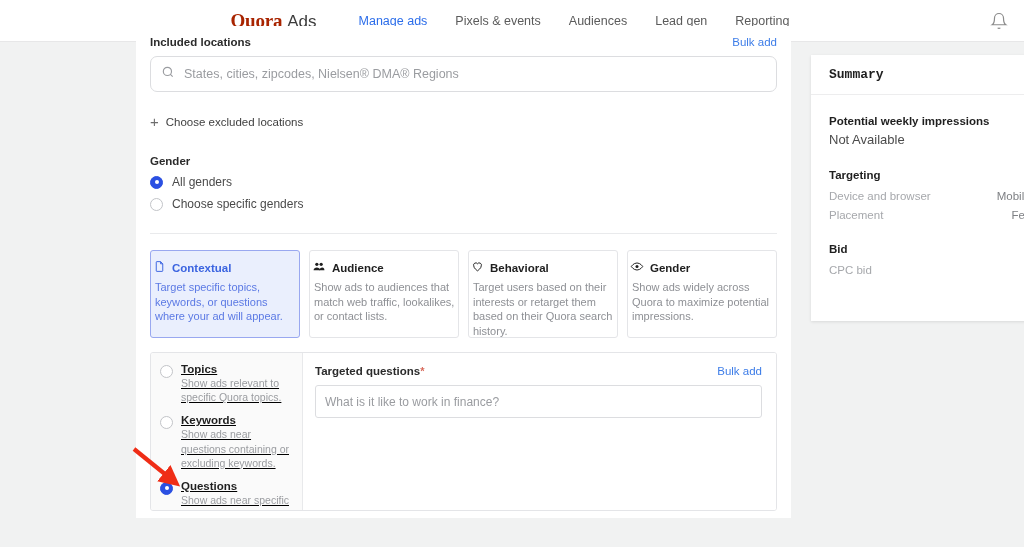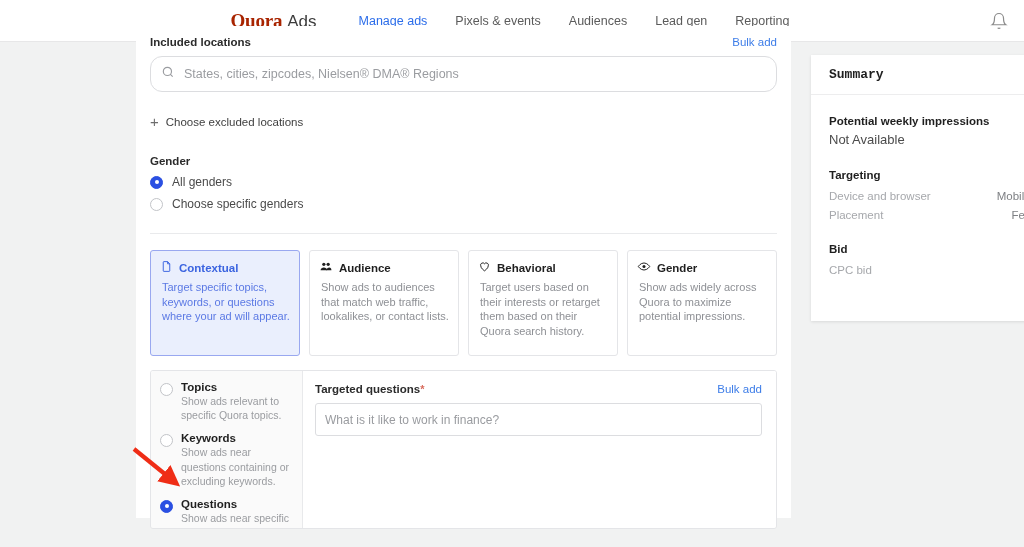--- a/index.html
+++ b/index.html
@@ -45,21 +45,21 @@
   .inner { padding: 0 14px; }
 
   .row-head {
     display: flex; justify-content: space-between; align-items: baseline;
     padding-top: 10px;
   }
   .lbl { font-size: 11.5px; font-weight: bold; color: #2b2b2b; }
   .bulk { font-size: 11.5px; color: #3d7de8; cursor: pointer; }
 
   .search-box {
-    margin-top: 8px; height: 36px; border: 1px solid #dcdde0; border-radius: 12px;
+    margin-top: 8px; height: 36px; border: 1px solid #dcdde0; border-radius: 7px;
     display: flex; align-items: center; padding: 0 10px; background: #fff;
   }
   .search-box .ph { font-size: 12.5px; color: #9a9ca0; margin-left: 9px; }
 
   .excluded {
     margin-top: 22px; display: flex; align-items: center;
     font-size: 11.5px; color: #3f3f3f; cursor: pointer;
   }
   .excluded .plus { font-size: 15px; color: #6d6d6d; margin-right: 7px; line-height: 1; }
 
@@ -72,41 +72,41 @@
   }
   .radio.on { border: 1px solid #2b50e2; background: #2b50e2; }
   .radio.on::after { content: ""; width: 4px; height: 4px; border-radius: 50%; background: #fff; }
   .radio-line .txt { font-size: 12px; color: #4a4a4a; margin-left: 9px; }
 
   .divider { margin-top: 22px; height: 1px; background: #e9eaec; }
 
   
   .cards { display: flex; gap: 9px; margin-top: 16px; }
   .card {
-    width: 153px; height: 106px; border: 1px solid #e4e5e8; border-radius: 3px;
-    padding: 8px 9px; cursor: pointer; background: #fff;
+    width: 153px; height: 88px; border: 1px solid #e4e5e8; border-radius: 3px;
+    padding: 8px 2px; cursor: pointer; background: #fff;
   }
   .card.sel { border: 1px solid #99a8f0; background: #eaeffd; }
   .card-head { display: flex; align-items: center; gap: 6px; }
   .card-title { font-size: 11.5px; font-weight: bold; color: #1f1f1f; }
   .card.sel .card-title { color: #3b64e0; }
   .card-desc { font-size: 11px; line-height: 1.32; color: #8e9095; margin-top: 3px; margin-left: 2px; }
   .card.sel .card-desc { color: #5b79e4; }
 
   
   .split {
     margin-top: 14px; display: flex;
     border: 1px solid #e4e5e8; border-radius: 3px; overflow: hidden;
     height: 159px;
   }
   .split-left {
     width: 152px; background: #fafafa; border-right: 1px solid #e8e9eb;
     padding: 10px 10px 0 9px;
   }
-  .opt { display: flex; margin-top: 0; cursor: pointer; }
+  .opt { display: flex; margin-top: 0; cursor: pointer; text-decoration: underline; }
   .opt + .opt { margin-top: 10px; }
   .opt .radio { margin-top: 2px; }
   .opt-body { margin-left: 8px; }
   .opt-title { font-size: 11.5px; font-weight: bold; color: #1f1f1f; }
   .opt-desc { font-size: 10.5px; line-height: 1.35; color: #9a9ca0; margin-top: 1px; }
 
   .split-right { flex: 1; padding: 12px 14px 0 12px; background: #fff; }
   .tq-head { display: flex; justify-content: space-between; align-items: baseline; }
   .tq-lbl { font-size: 11.5px; font-weight: bold; color: #2b2b2b; }
   .tq-lbl .star { color: #d86b5c; font-size: 11px; }

